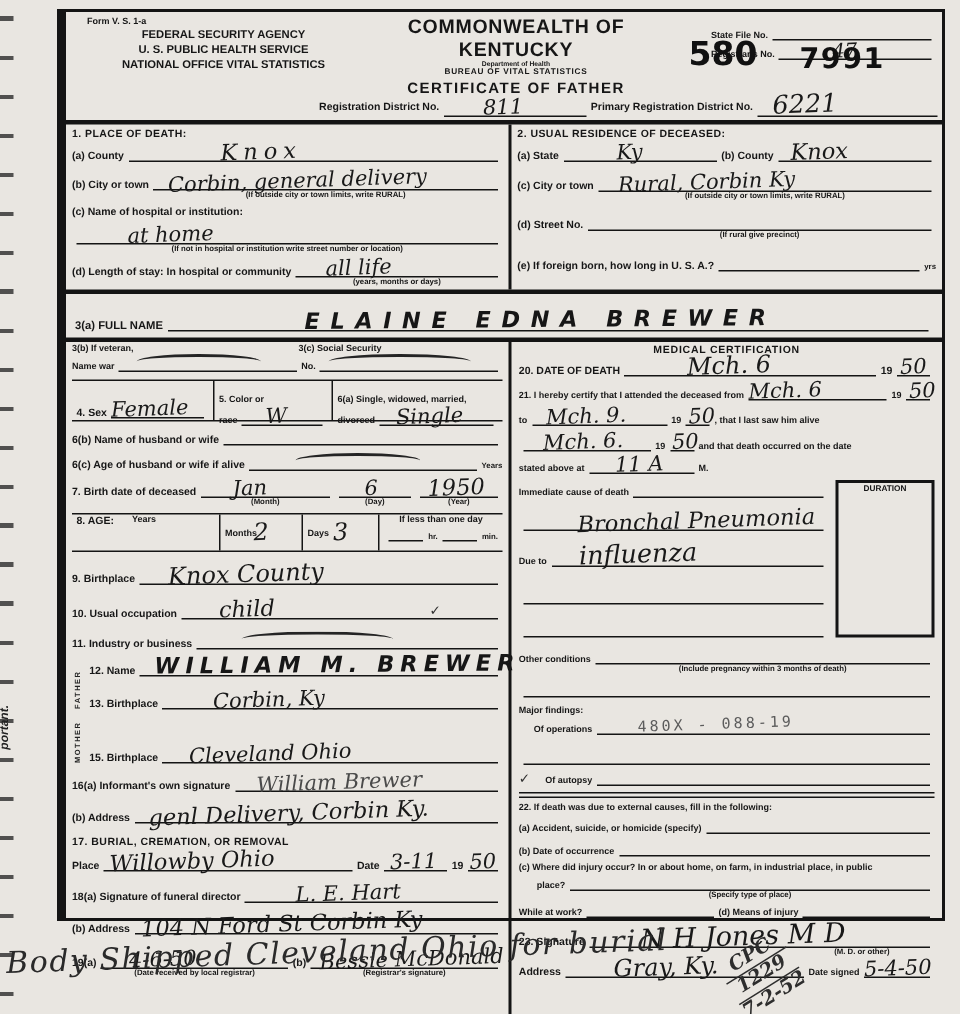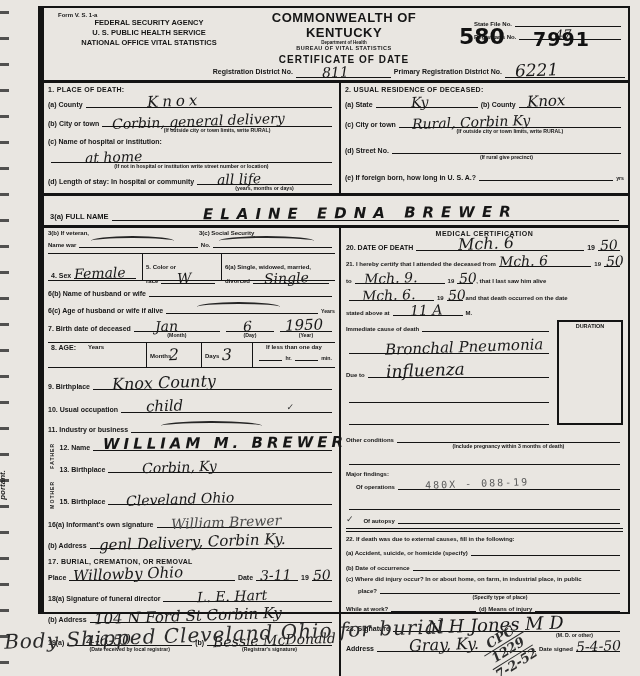--- a/index.html
+++ b/index.html
@@ -43,21 +43,21 @@
   
   .namerow{display:flex;align-items:flex-end;border-bottom:3px solid #141414;height:25px;padding:0 6px 4px 6px;}
   .bigname{position:absolute;bottom:-2px;left:18%;font:italic 700 15px "DejaVu Sans",sans-serif;
       letter-spacing:7px;white-space:nowrap;transform:rotate(-.5deg);}
   
   .mainrow{display:flex;height:506px;}
   .boxed{display:flex;border-top:1.5px solid #141414;border-bottom:1.5px solid #141414;}
   .bcell{border-right:1.5px solid #141414;padding:1px 3px;position:relative;}
   .vtag{writing-mode:vertical-rl;transform:rotate(180deg);font-size:5px;font-weight:bold;
         letter-spacing:1px;color:#222;margin:0 1px;}
-  .group{display:flex;align-items:center;}
+  .group{display:flex;align-items:flex-end;}
   .gbar{width:1.5px;background:#141414;margin:2px 2px 2px 0;}
   .durbox{width:62px;border:2px solid #141414;margin-left:5px;position:relative;flex:0 0 auto;}
   .durlab{position:absolute;top:1px;left:50%;transform:translateX(-50%);font-size:5.5px;font-weight:bold;}
   .dbl{height:2px;border-top:1.5px solid #141414;border-bottom:1.5px solid #141414;margin:4px 0;}
   .pencil{color:#5c5c5c;font-family:"DejaVu Sans Mono",monospace;font-style:normal;letter-spacing:2px;font-size:10px;}
   .smallcap{font-size:5.2px;font-weight:bold;}
   
   .bottom-note{position:absolute;left:4px;top:622px;font:italic 20px "DejaVu Serif",serif;color:#2a2a2a;
       white-space:nowrap;transform:rotate(-2deg);letter-spacing:1px;}
   .cpc{position:absolute;left:485px;top:628px;transform:rotate(-32deg);
@@ -77,21 +77,21 @@
       <div class="hdr-left">
         <div class="form-no">Form V. S. 1-a</div>
         <div class="agency">FEDERAL SECURITY AGENCY</div>
         <div class="agency">U. S. PUBLIC HEALTH SERVICE</div>
         <div class="agency">NATIONAL OFFICE VITAL STATISTICS</div>
       </div>
       <div class="hdr-center">
         <div class="cw">COMMONWEALTH OF KENTUCKY</div>
         <div class="dept">Department of Health</div>
         <div class="dept bureau">BUREAU OF VITAL STATISTICS</div>
-        <div class="title">CERTIFICATE OF DATE</div>
+        <div class="title">CERTIFICATE OF FATHER</div>
       </div>
       <div class="hdr-right">
         <div class="frow">
           <span class="l6">State File No.</span>
           <span class="u"></span>
         </div>
         <div class="frow">
           <span class="l6">Registrar's No.</span>
           <span class="u">
             <span class="hw" style="left:35%;font-size:13px;">47</span>

